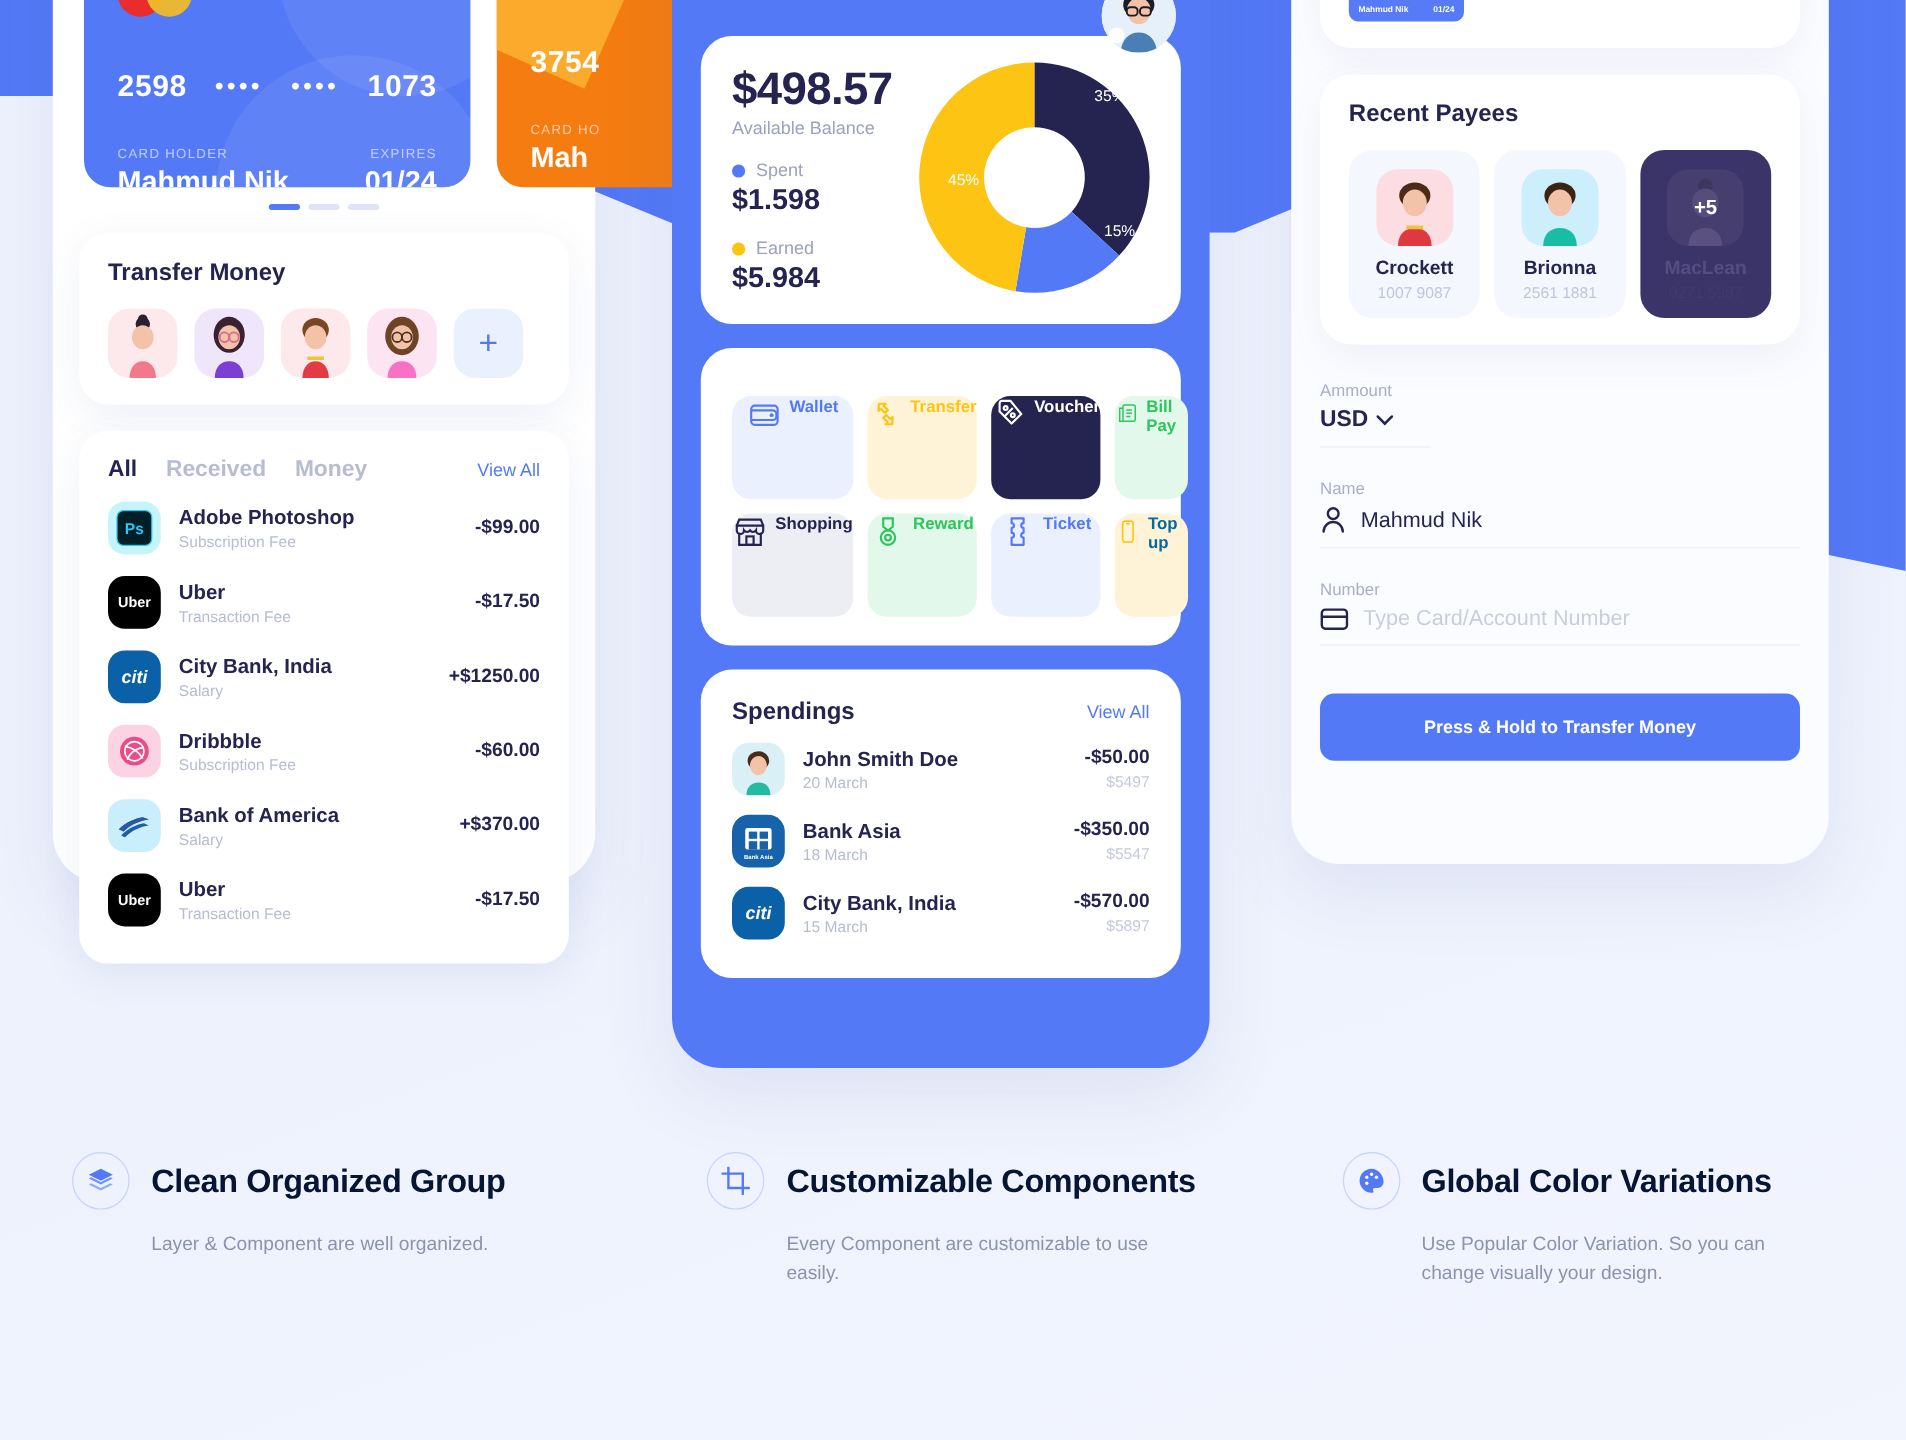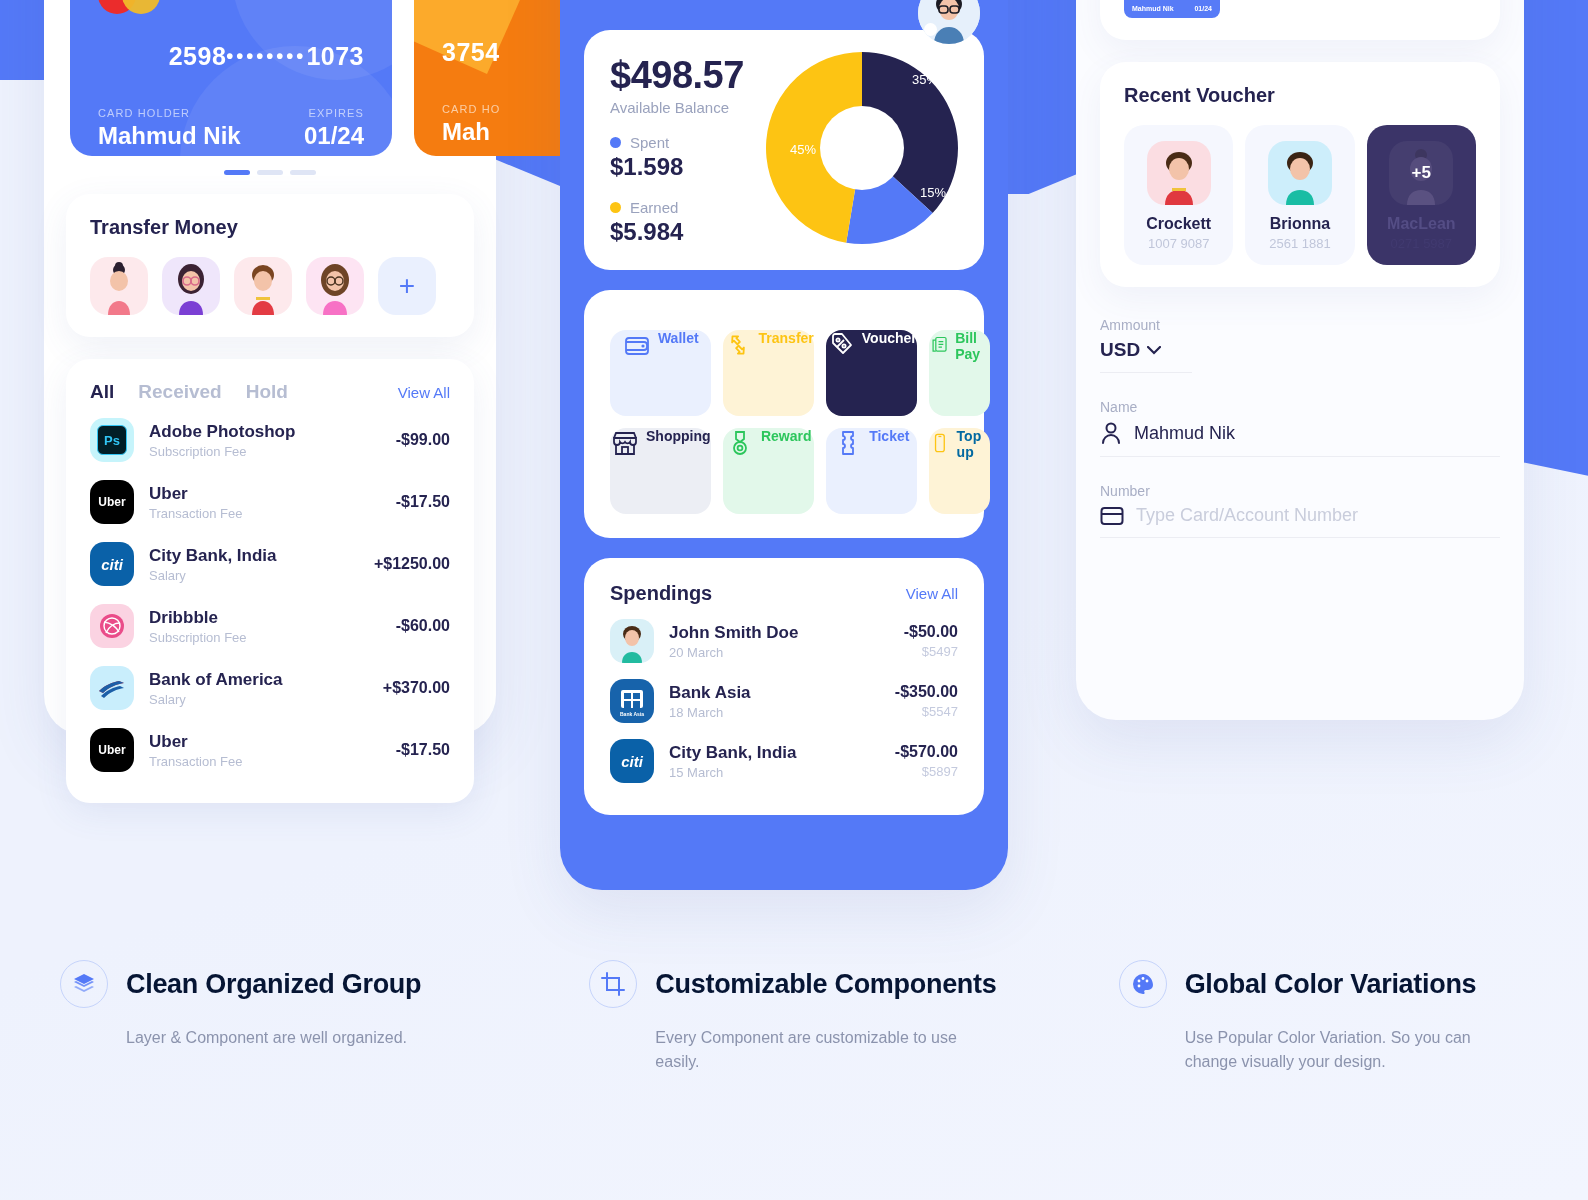--- a/index.html
+++ b/index.html
@@ -225,21 +225,21 @@
       </div>
     </div>
 
     <div class="credit-card card-blue">
       <div class="blob1"></div>
       <div class="blob2"></div>
       <div class="mc-logo">
         <i class="mc-red"></i>
           <i class="mc-yel"></i>
       </div>
-      <div class="card-row-num" style="margin-top:56px;justify-content:flex-end;">
+      <div class="card-row-num" style="margin-top:72px;">
         <span>2598</span>
         <span class="dots">••••</span>
         <span class="dots">••••</span>
         <span>1073</span>
       </div>
       <div class="card-row-bottom">
         <div>
           <div class="card-label">CARD HOLDER</div>
           <div class="card-value">Mahmud Nik</div>
         </div>
@@ -295,21 +295,21 @@
           </svg>
       </div>
       <div class="add-tile">+</div>
     </div>
   </div>
 
   <div class="card-white" style="margin-top:22px;">
     <div class="tabs-row">
       <div class="tab active">All</div>
       <div class="tab">Received</div>
-      <div class="tab">Hold</div>
+      <div class="tab">Money</div>
       <div class="view-all">View All</div>
     </div>
 
     <div class="tx-list">
       <div class="tx-row">
         <div class="tx-ico" style="background:#c6f4fb;">
           <div style="width:30px;height:30px;border-radius:6px;background:#021e26;color:#31c5f4;display:flex;align-items:center;justify-content:center;font-size:13px;border:1.5px solid #31c5f4;">Ps</div>
         </div>
         <div class="tx-mid">
           <div class="tx-name">Adobe Photoshop</div>
@@ -564,21 +564,21 @@
   <div class="rp-card" style="margin-top:330px;">
     <div class="mini-card">
       <div class="mc-txt">
         <span>Mahmud Nik</span>
         <span>01/24</span>
       </div>
     </div>
   </div>
 
   <div class="rp-card" style="margin-top:22px;">
-    <div class="sec-title">Recent Voucher</div>
+    <div class="sec-title">Recent Payees</div>
     <div class="payees">
 
       <div class="payee">
         <div class="payee-av" style="background:#fbdde2;">
           <svg viewBox="0 0 64 64" width="64" height="64">
               <ellipse cx="32" cy="22" rx="13" ry="11" fill="#4a2c16"></ellipse>
               <ellipse cx="32" cy="28" rx="10" ry="11" fill="#f3c3a9"></ellipse>
               <path d="M18 64c0-10 6-15 14-15s14 5 14 15z" fill="#e0383f"></path>
               <path d="M25 47h14v3H25z" fill="#f0c33c"></path>
             </svg>
@@ -638,20 +638,21 @@
 
     <div class="field-lbl" style="margin-top:26px;">Number</div>
     <div class="field-line">
       <svg width="24" height="20" viewBox="0 0 24 20" fill="none" stroke="#252350" stroke-width="2">
           <rect x="1.5" y="2" width="21" height="16" rx="3"></rect>
           <path d="M1.5 8h21"></path>
         </svg>
       <span class="inp">Type Card/Account Number</span>
     </div>
 
+    <div class="btn-primary" style="margin-top:40px;">Press &amp; Hold to Transfer Money</div>
   </div>
 </div>
 
 <div class="features">
 
   <div class="feat">
     <div class="feat-head">
       <div class="feat-ico-ring">
         <svg width="24" height="24" viewBox="0 0 24 24" fill="#5479f7">
             <path d="M12 2l10 5-10 5L2 7z"></path>

